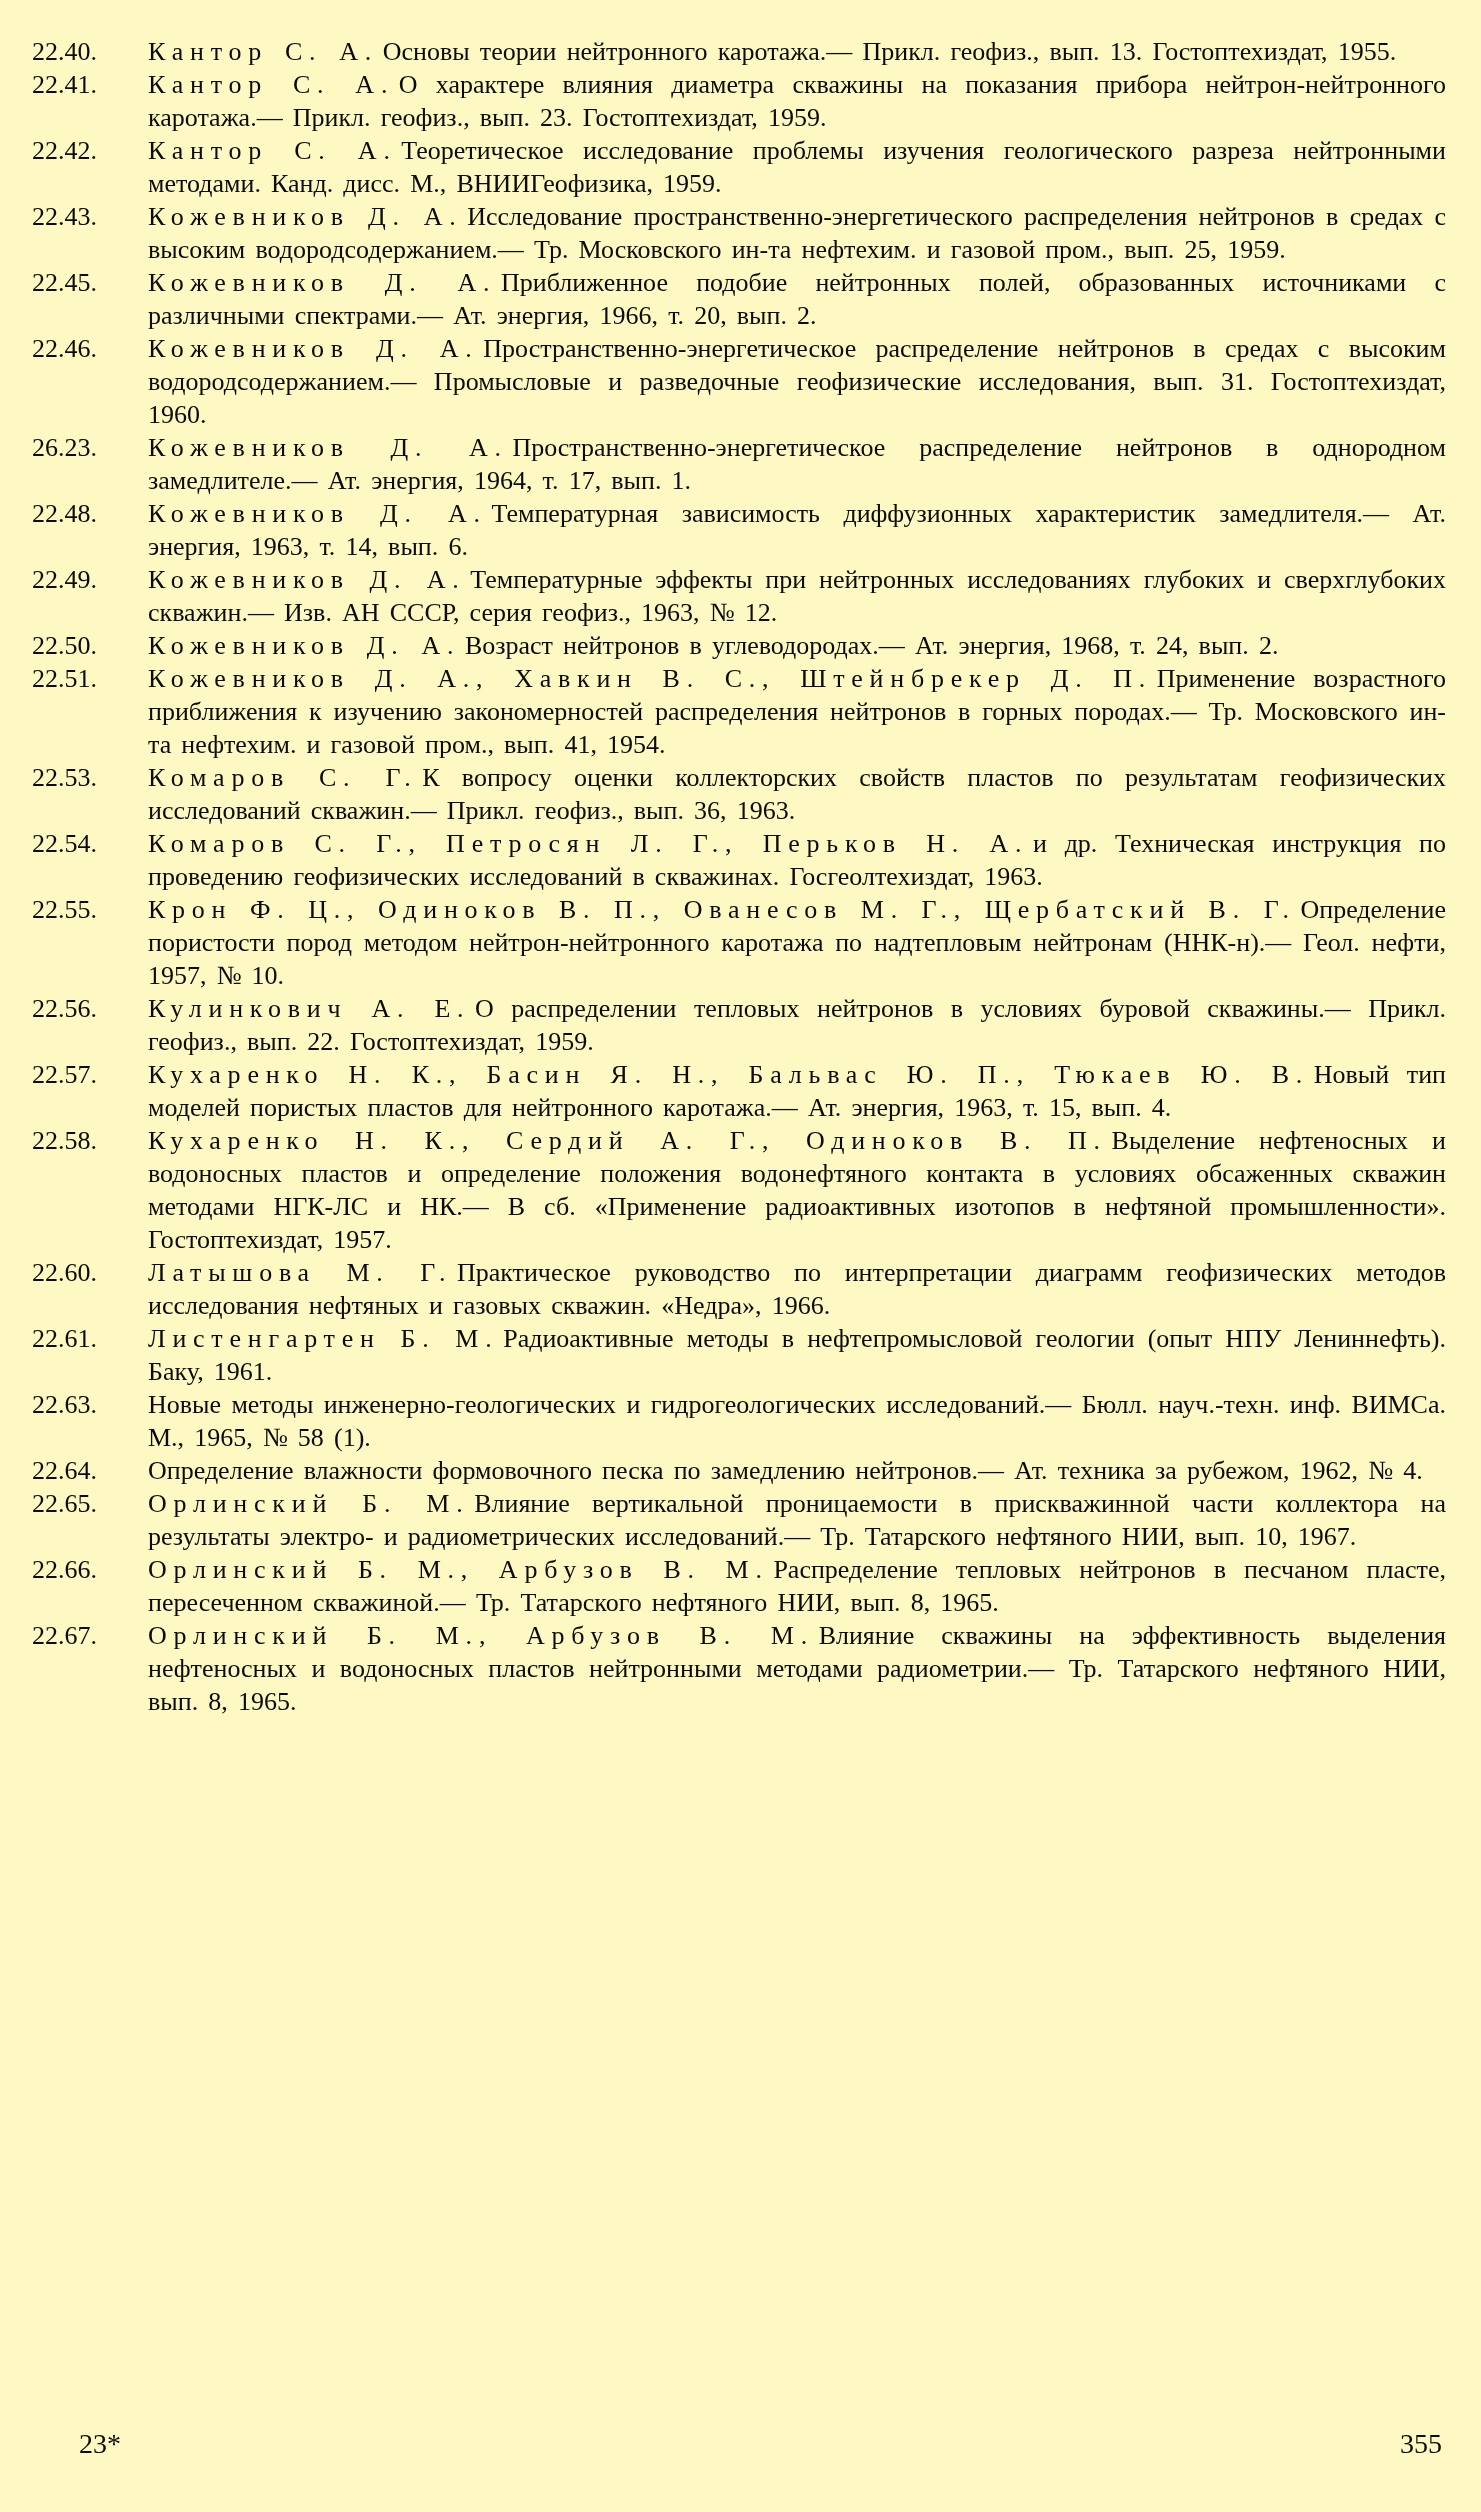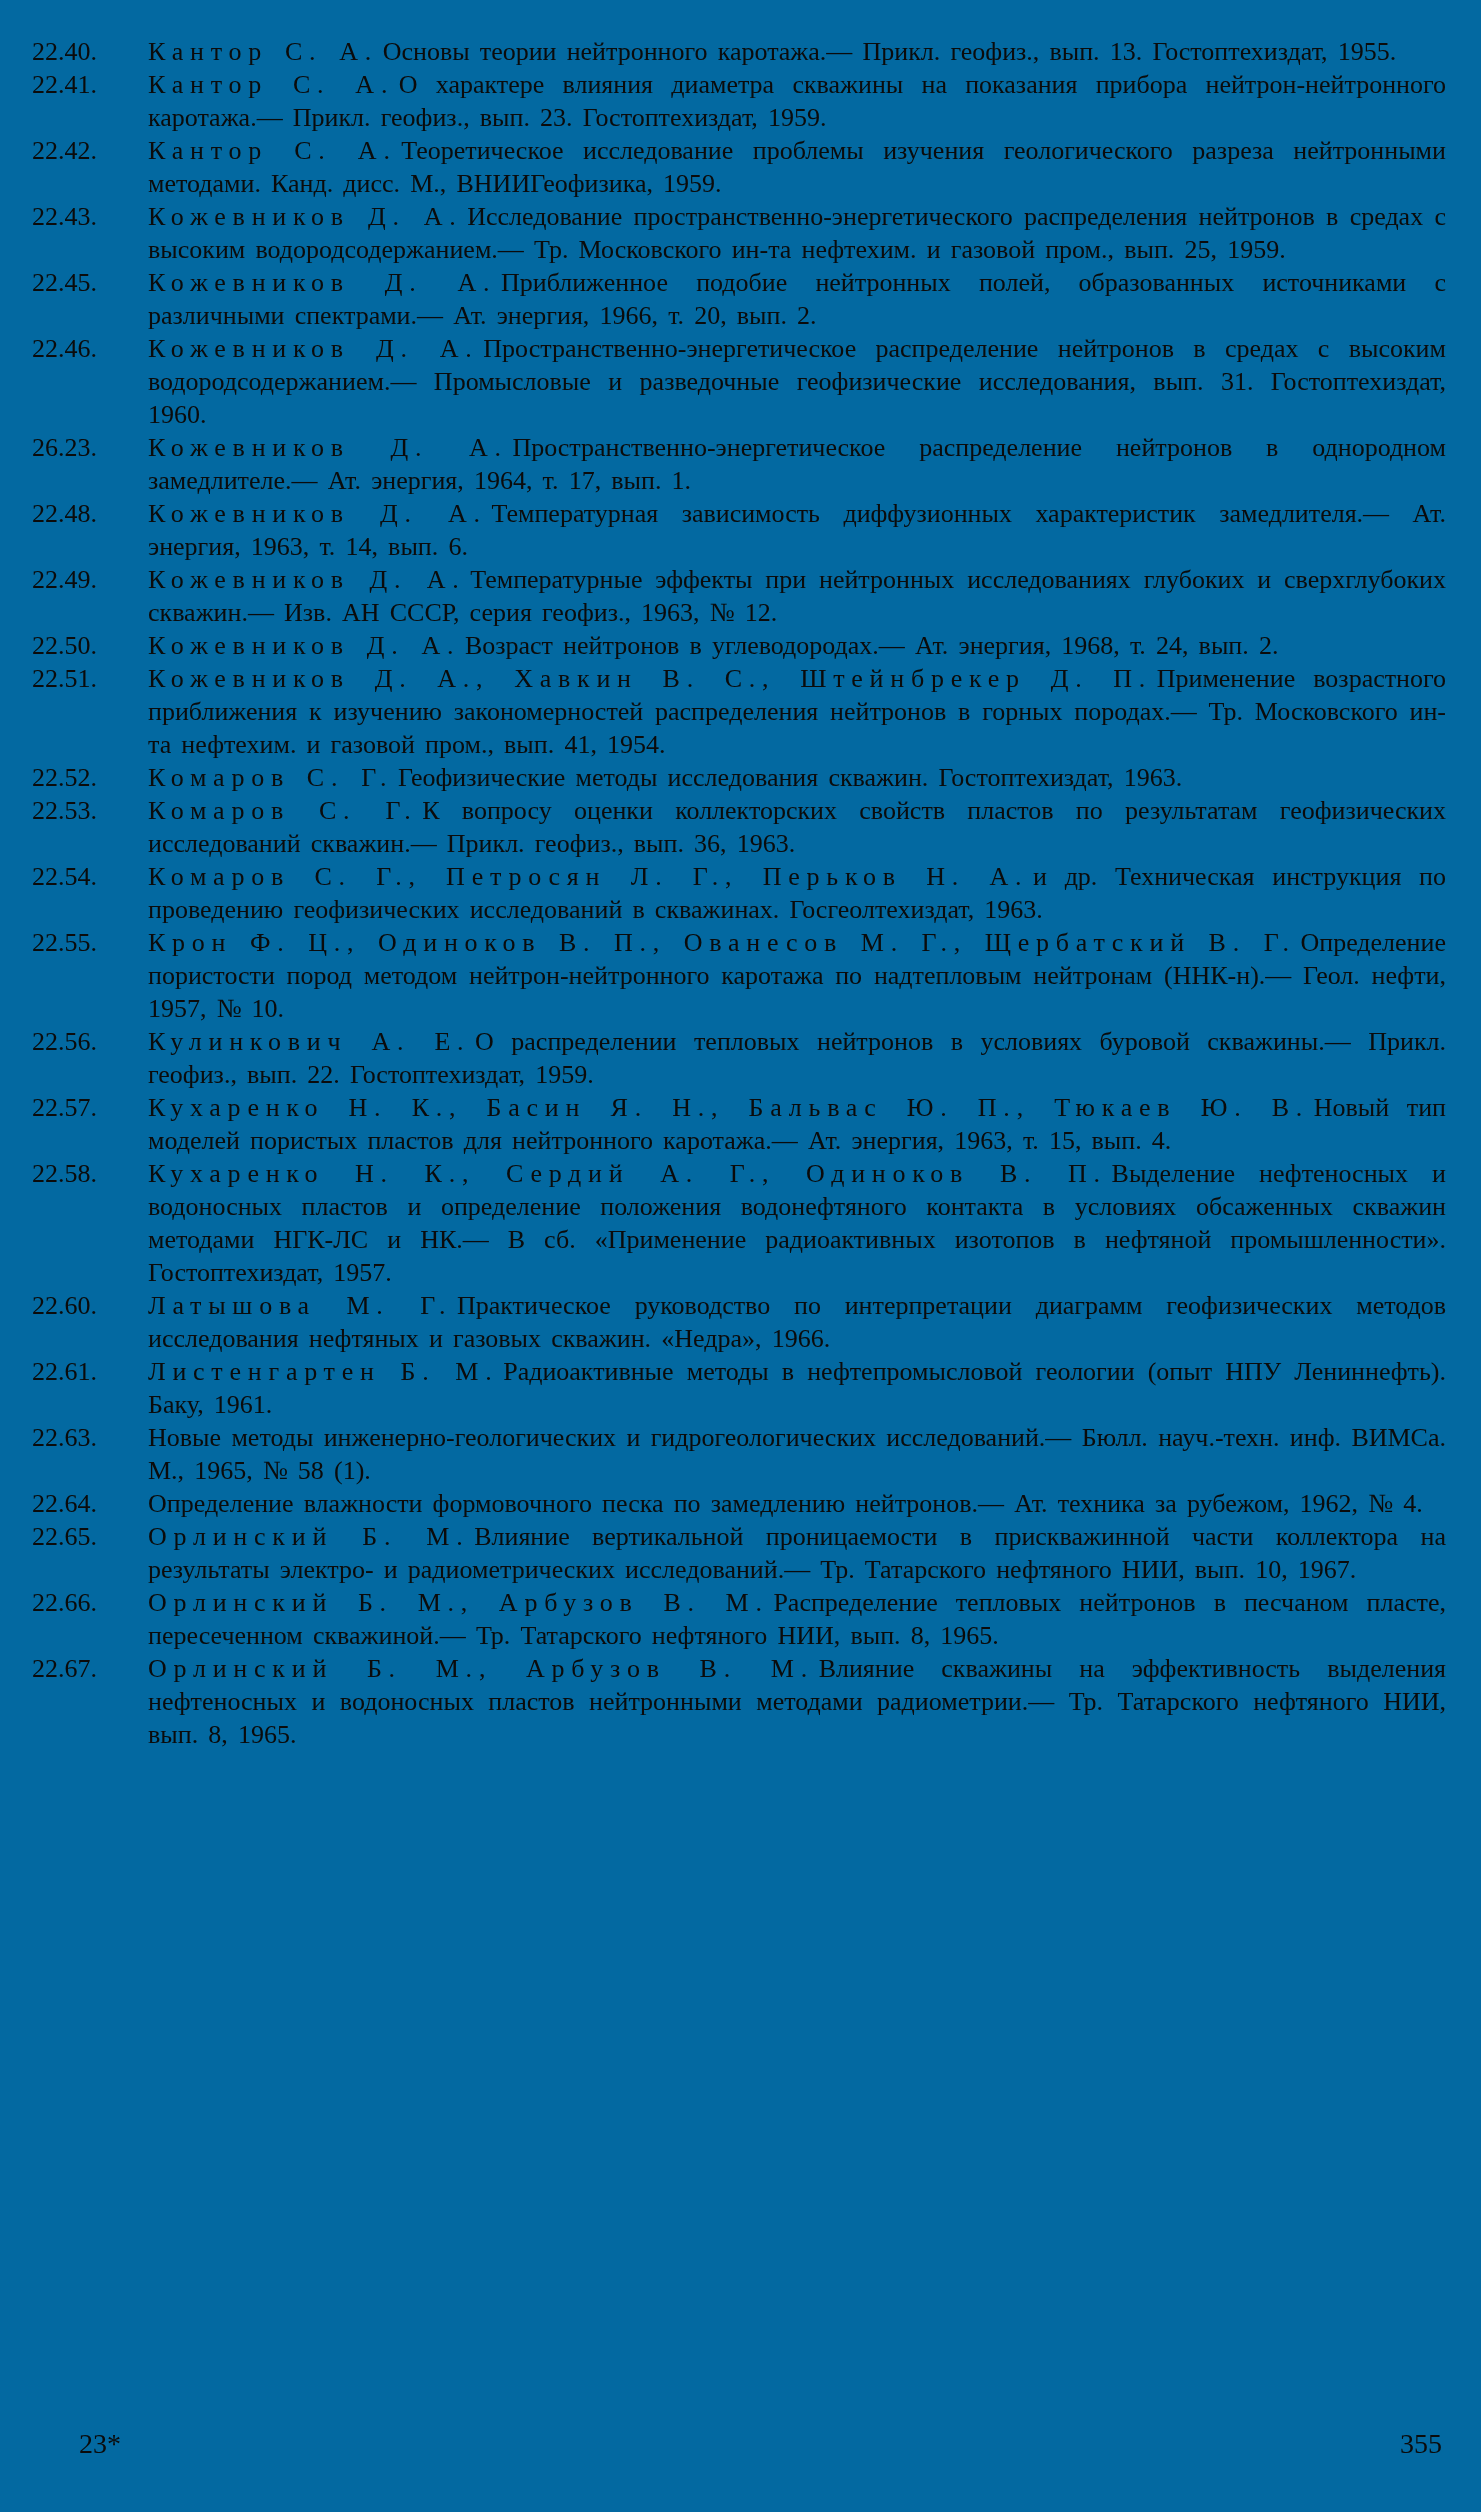--- a/index.html
+++ b/index.html
@@ -5,21 +5,21 @@
   html, body {
     margin: 0;
     padding: 0;
     background: #e8e8e6;
   }
   .page {
     position: relative;
     width: 1481px;
     height: 2512px;
     margin: 0 auto;
-    background: #0369a1;
+    background: #fef9c3;
     color: #0b0b0b;
     font-family: "Liberation Serif", "DejaVu Serif", serif;
     font-size: 26px;
     line-height: 33px;
     overflow: hidden;
   }
   .bibliography {
     position: absolute;
     top: 35px;
     left: 32px;
@@ -80,21 +80,20 @@
     <p class="entry"><span class="num">26.23.</span><span class="authors">Кожевников Д. А.</span><span class="text">Пространственно-энергетическое распределение нейтронов в однородном замедлителе.— Ат. энергия, 1964, т. 17, вып. 1.</span></p>
 
     <p class="entry"><span class="num">22.48.</span><span class="authors">Кожевников Д. А.</span><span class="text">Температурная зависимость диффузионных характеристик замедлителя.— Ат. энергия, 1963, т. 14, вып. 6.</span></p>
 
     <p class="entry"><span class="num">22.49.</span><span class="authors">Кожевников Д. А.</span><span class="text">Температурные эффекты при нейтронных исследованиях глубоких и сверхглубоких скважин.— Изв. АН СССР, серия геофиз., 1963, № 12.</span></p>
 
     <p class="entry"><span class="num">22.50.</span><span class="authors">Кожевников Д. А.</span><span class="text">Возраст нейтронов в углеводородах.— Ат. энергия, 1968, т. 24, вып. 2.</span></p>
 
     <p class="entry"><span class="num">22.51.</span><span class="authors">Кожевников Д. А., Хавкин В. С., Штейнбрекер Д. П.</span><span class="text">Применение возрастного приближения к изучению закономерностей распределения нейтронов в горных породах.— Тр. Московского ин-та нефтехим. и газовой пром., вып. 41, 1954.</span></p>
 
-    <p class="entry"><span class="num">22.52.</span><span class="authors">Комаров С. Г.</span><span class="text">Геофизические методы исследования скважин. Гостоптехиздат, 1963.</span></p>
 
     <p class="entry"><span class="num">22.53.</span><span class="authors">Комаров С. Г.</span><span class="text">К вопросу оценки коллекторских свойств пластов по результатам геофизических исследований скважин.— Прикл. геофиз., вып. 36, 1963.</span></p>
 
     <p class="entry"><span class="num">22.54.</span><span class="authors">Комаров С. Г., Петросян Л. Г., Перьков Н. А.</span><span class="text">и др. Техническая инструкция по проведению геофизических исследований в скважинах. Госгеолтехиздат, 1963.</span></p>
 
     <p class="entry"><span class="num">22.55.</span><span class="authors">Крон Ф. Ц., Одиноков В. П., Ованесов М. Г., Щербатский В. Г.</span><span class="text">Определение пористости пород методом нейтрон-нейтронного каротажа по надтепловым нейтронам (ННК-н).— Геол. нефти, 1957, № 10.</span></p>
 
     <p class="entry"><span class="num">22.56.</span><span class="authors">Кулинкович А. Е.</span><span class="text">О распределении тепловых нейтронов в условиях буровой скважины.— Прикл. геофиз., вып. 22. Гостоптехиздат, 1959.</span></p>
 
     <p class="entry"><span class="num">22.57.</span><span class="authors">Кухаренко Н. К., Басин Я. Н., Бальвас Ю. П., Тюкаев Ю. В.</span><span class="text">Новый тип моделей пористых пластов для нейтронного каротажа.— Ат. энергия, 1963, т. 15, вып. 4.</span></p>

